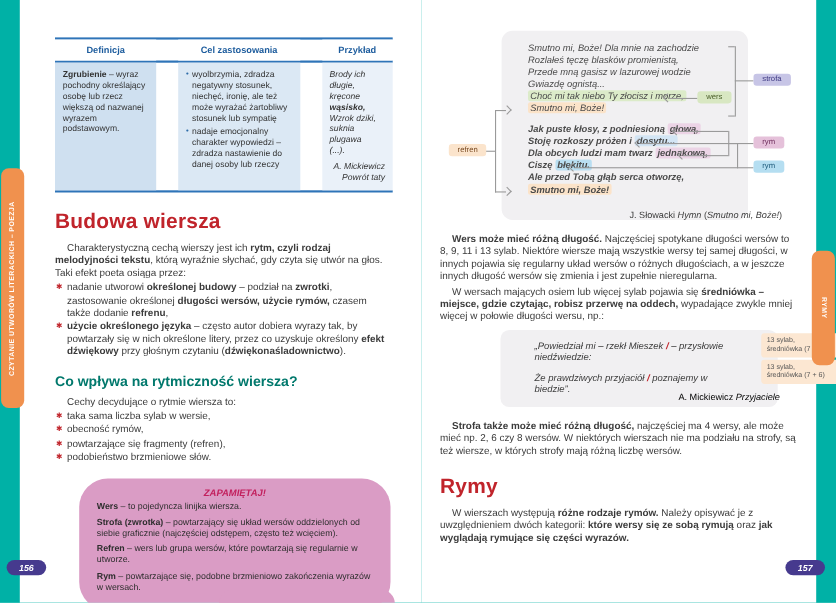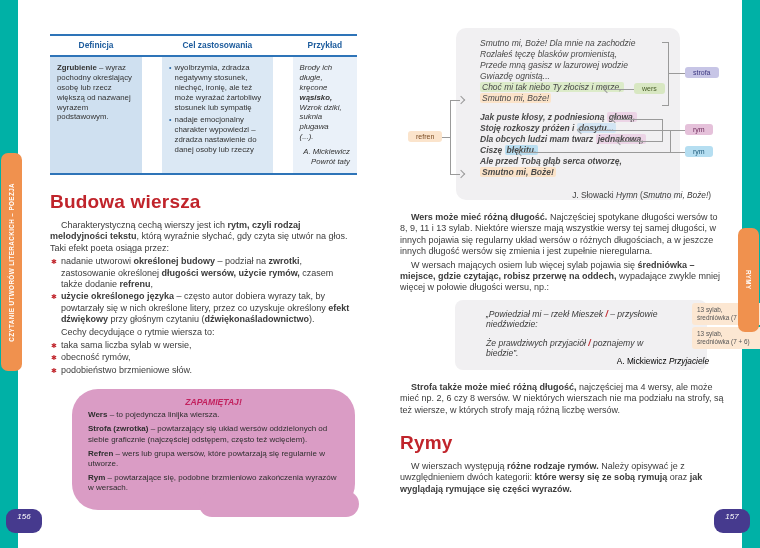--- a/index.html
+++ b/index.html
@@ -68,21 +68,21 @@
   .q-attr{position:absolute;right:16px;bottom:8px;font-size:8.3px;}
   .syl{position:absolute;left:292px;width:62px;background:#fce7d2;border-radius:3px;font-size:6.4px;line-height:8px;color:#555;padding:3px 5px;}
   .syl-1{top:3px;}
   .syl-2{top:27px;}
   
   .tab{position:absolute;width:21px;background:#f0914e;border-radius:7px;display:flex;align-items:center;justify-content:center;color:#fff;font-weight:bold;font-size:6.3px;letter-spacing:.4px;z-index:4;}
   .tab-left{left:1px;top:153px;height:218px;}
   .tab-right{right:1px;top:228px;height:104px;}
   .vup{writing-mode:vertical-rl;transform:rotate(180deg);white-space:nowrap;}
   .vdown{writing-mode:vertical-rl;white-space:nowrap;}
-  .pill{position:absolute;top:509px;width:36px;height:24px;background:#463a8e;border-radius:9px;color:#fff;font-size:8px;font-style:italic;font-weight:normal;text-align:center;line-height:15px;z-index:5;}
+  .pill{position:absolute;top:509px;width:36px;height:14px;background:#463a8e;border-radius:9px;color:#fff;font-size:8px;font-style:italic;font-weight:bold;text-align:center;line-height:15px;z-index:5;}
   .pill-left{left:6px;}
   .pill-right{right:10px;}
 </style>
 </head>
 <body>
 
 <div class="stage">
 
   <div class="page page-left">
 
@@ -122,29 +122,34 @@
       <li>
           <span class="bullet">✱</span>
           <span><span>nadanie utworowi </span><span class="b">określonej budowy</span><span> – podział na </span><span class="b">zwrotki</span><span>, zastosowanie określonej </span><span class="b">długości wersów, użycie rymów,</span><span> czasem także dodanie </span><span class="b">refrenu</span><span>,</span></span>
         </li>
       <li>
           <span class="bullet">✱</span>
           <span><span class="b">użycie określonego języka</span><span> – często autor dobiera wyrazy tak, by powtarzały się w nich określone litery, przez co uzyskuje określony </span><span class="b">efekt dźwiękowy</span><span> przy głośnym czytaniu (</span><span class="b">dźwiękonaśladownictwo</span><span>).</span></span>
         </li>
     </ul>
 
+    <h2 class="h2">Co wpływa na rytmiczność wiersza?</h2>
     <p class="para">Cechy decydujące o rytmie wiersza to:</p>
     <ul class="star-list">
       <li>
           <span class="bullet">✱</span>
           <span>taka sama liczba sylab w wersie,</span>
         </li>
       <li>
           <span class="bullet">✱</span>
           <span>obecność rymów,</span>
+        </li>
+      <li>
+          <span class="bullet">✱</span>
+          <span>powtarzające się fragmenty (refren),</span>
         </li>
       <li>
           <span class="bullet">✱</span>
           <span>podobieństwo brzmieniowe słów.</span>
         </li>
     </ul>
 
     <div class="blob">
       <div class="blob-title">ZAPAMIĘTAJ!</div>
       <p><span class="b">Wers</span><span> – to pojedyncza linijka wiersza.</span></p>

